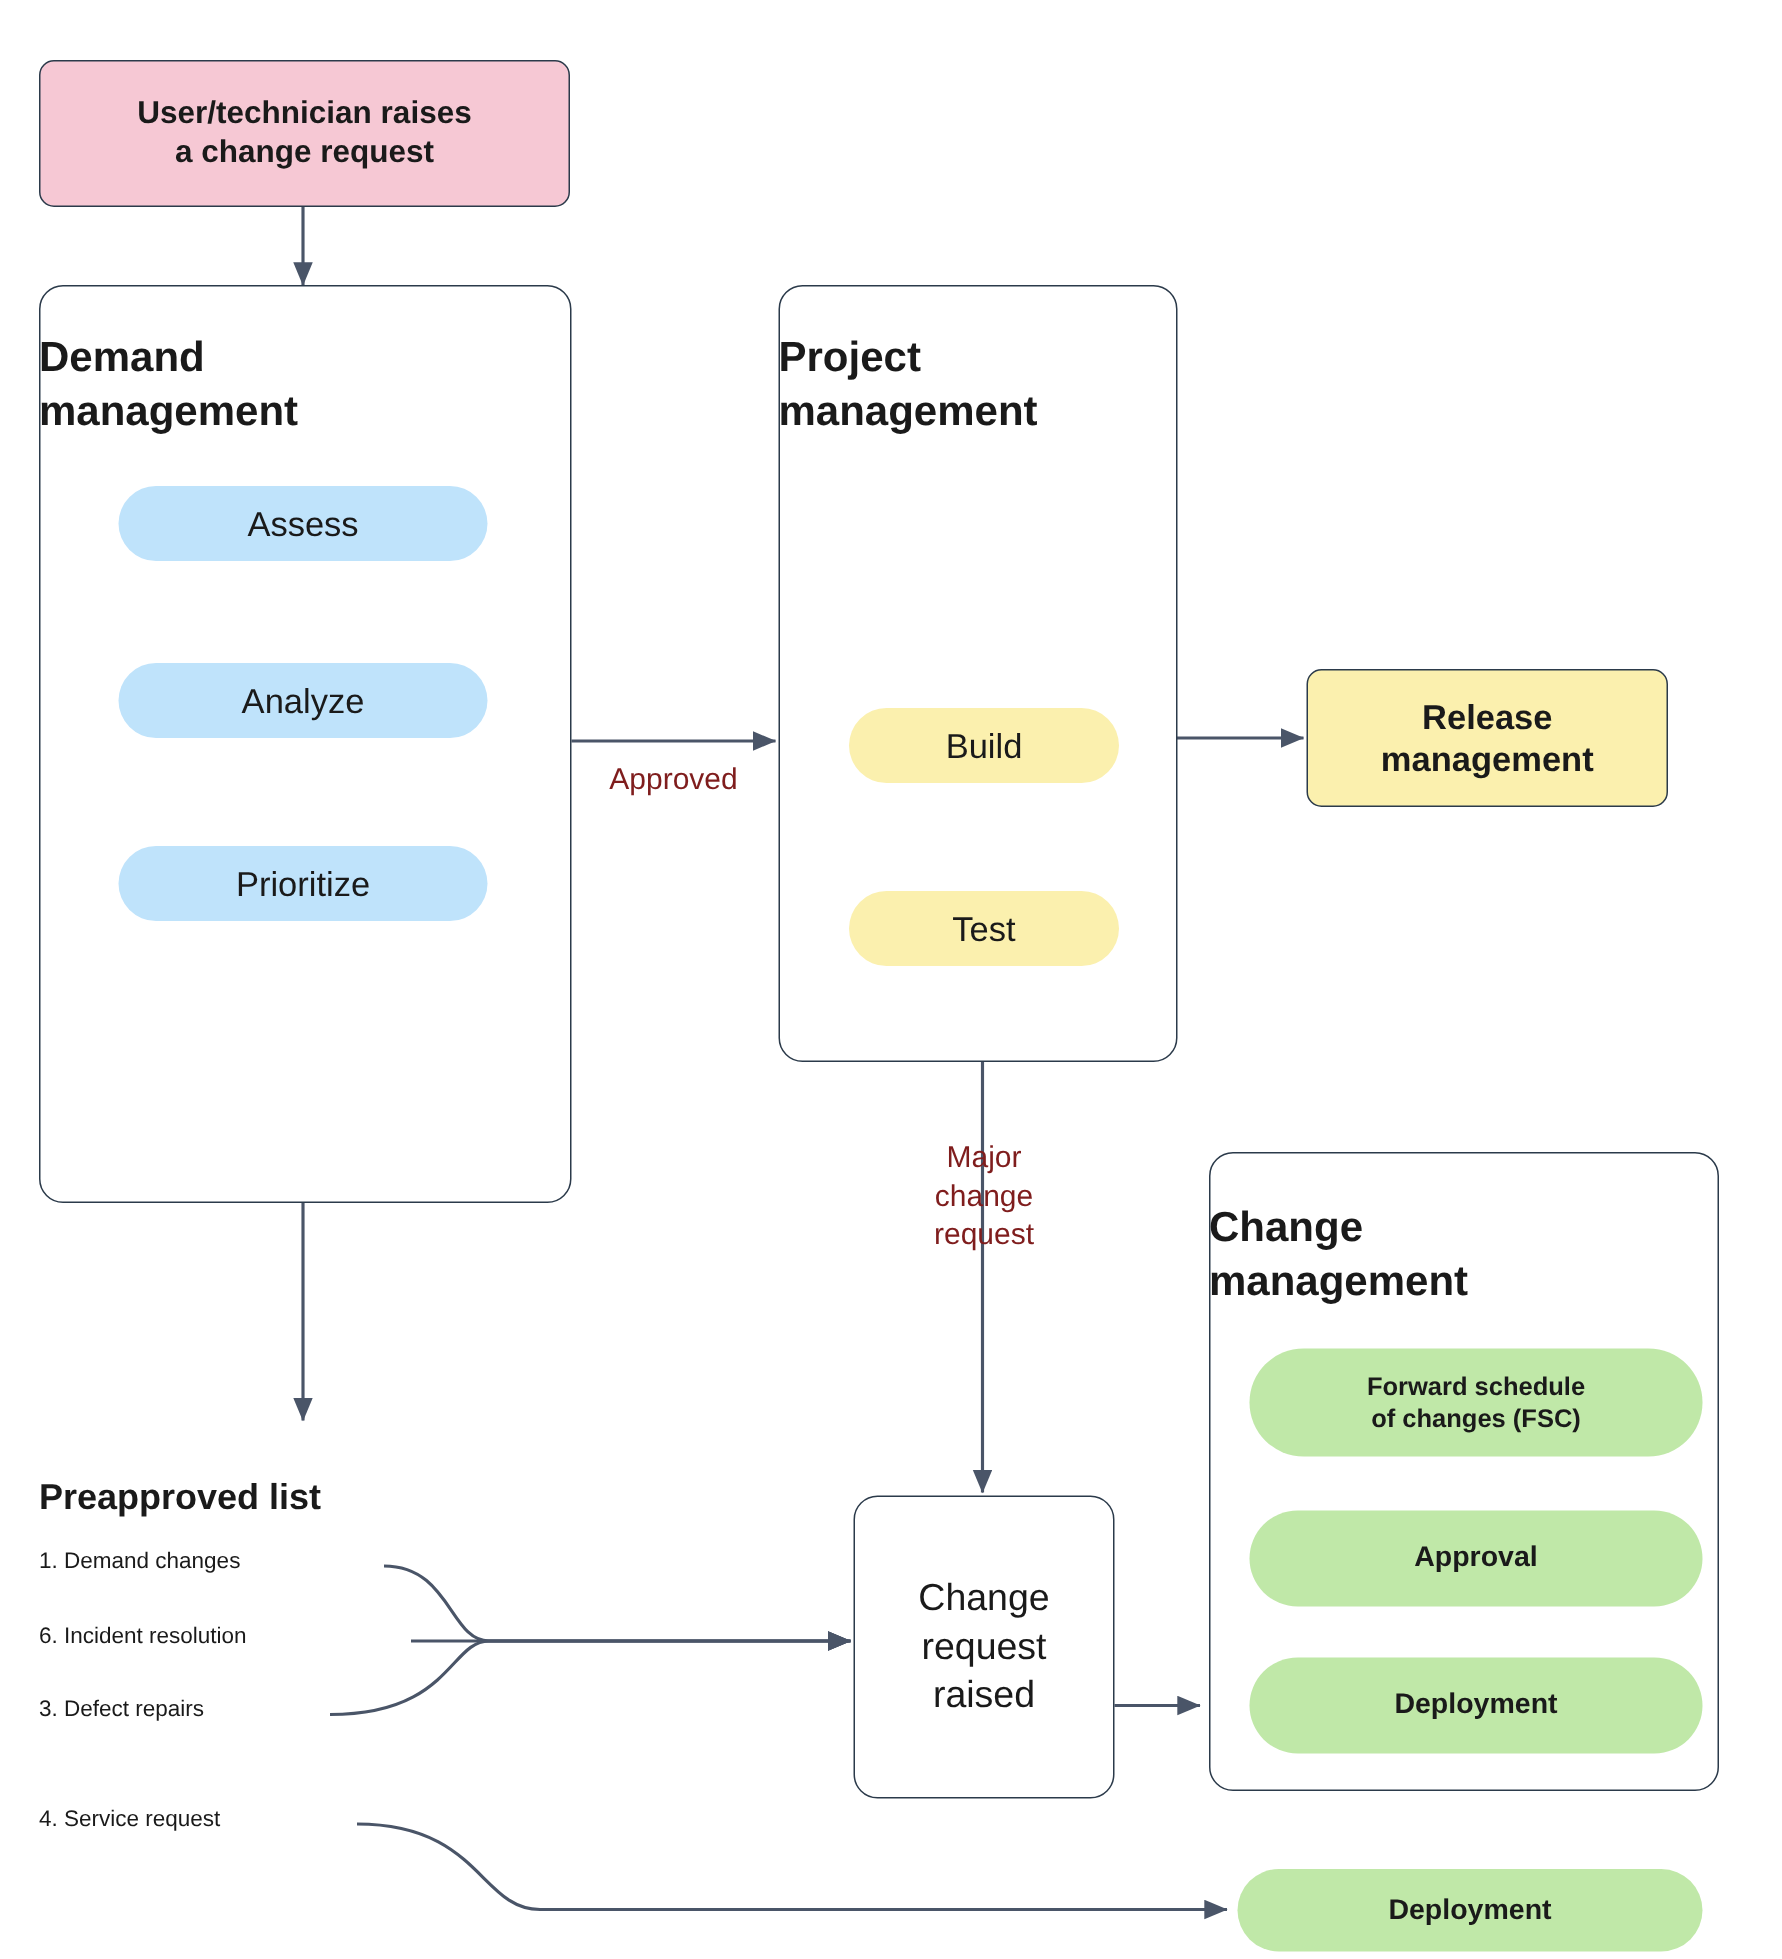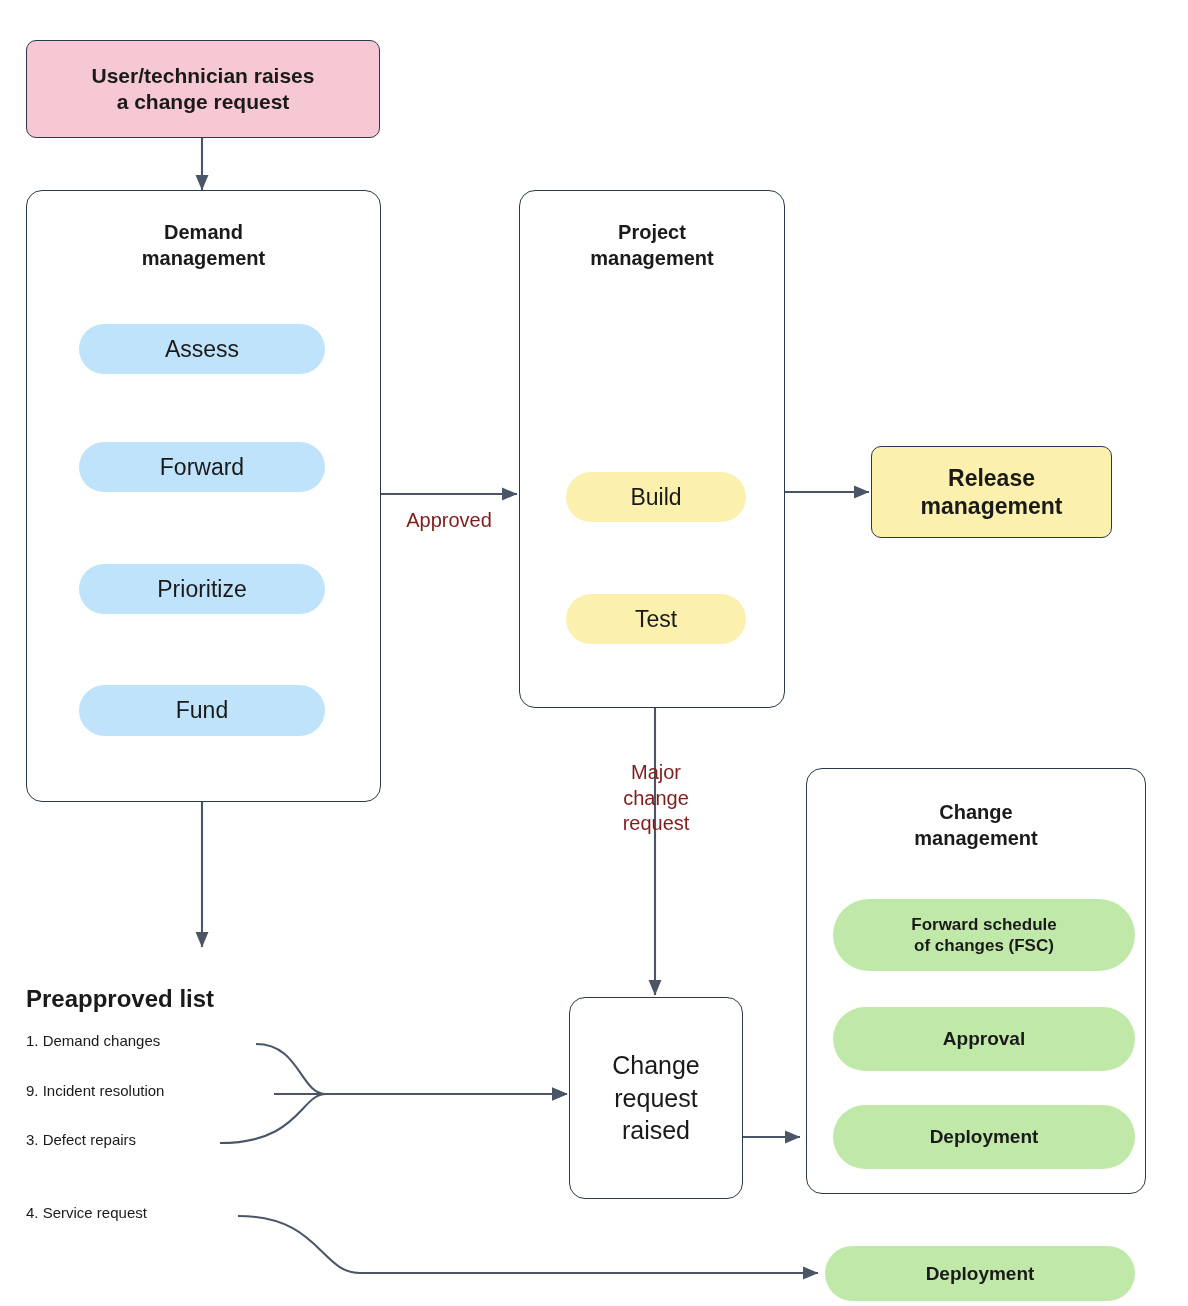--- a/index.html
+++ b/index.html
@@ -48,23 +48,23 @@
   }
 
   
   .group-box {
     background: #ffffff;
     border: 1.6px solid #2b3a4a;
     border-radius: 16px;
   }
   .group-title {
     position: absolute;
-    text-align: center;
-    font-weight: bold;
-    font-size: 20px;
+    text-align: left;
+    font-weight: bold;
+    font-size: 28px;
     line-height: 1.28;
   }
 
   
   .pill {
     border-radius: 999px;
     font-size: 23px;
   }
   .pill-blue { background: #bfe3fb; }
   .pill-yellow { background: #fbf0ae; }
@@ -160,27 +160,24 @@
   </div>
 
   <div class="node group-box" style="left:26px; top:168px; width:355px; height:612px;"></div>
   <div class="group-title" style="left: 26px; top: 198px; width: 355px; white-space: pre-line;">Demand
 management</div>
 
   <div class="node pill pill-blue" style="left:79px; top:302px; width:246px; height:50px;">
     <span>Assess</span>
   </div>
   <div class="node pill pill-blue" style="left:79px; top:420px; width:246px; height:50px;">
-    <span>Forward</span>
+    <span>Analyze</span>
   </div>
   <div class="node pill pill-blue" style="left:79px; top:542px; width:246px; height:50px;">
     <span>Prioritize</span>
-  </div>
-  <div class="node pill pill-blue" style="left:79px; top:663px; width:246px; height:51px;">
-    <span>Fund</span>
   </div>
 
   <div class="edge-label" style="left: 380px; top: 486px; width: 138px; white-space: pre-line;">Approved</div>
 
   <div class="node group-box" style="left:519px; top:168px; width:266px; height:518px;"></div>
   <div class="group-title" style="left: 519px; top: 198px; width: 266px; white-space: pre-line;">Project
 management</div>
 
   <div class="node pill pill-yellow" style="left:566px; top:450px; width:180px; height:50px;">
     <span>Build</span>
@@ -218,17 +215,17 @@
 request
 raised</span>
   </div>
 
   <div class="node pill pill-green pill-green-bold" style="left:825px; top:1224px; width:310px; height:55px;">
     <span>Deployment</span>
   </div>
 
   <div class="list-title" style="left:26px; top:963px;">Preapproved list</div>
   <div class="list-item" style="left:26px; top:1010px;">1. Demand changes</div>
-  <div class="list-item" style="left:26px; top:1060px;">9. Incident resolution</div>
+  <div class="list-item" style="left:26px; top:1060px;">6. Incident resolution</div>
   <div class="list-item" style="left:26px; top:1109px;">3. Defect repairs</div>
   <div class="list-item" style="left:26px; top:1182px;">4. Service request</div>
 
 </div>
 
 </body></html>

